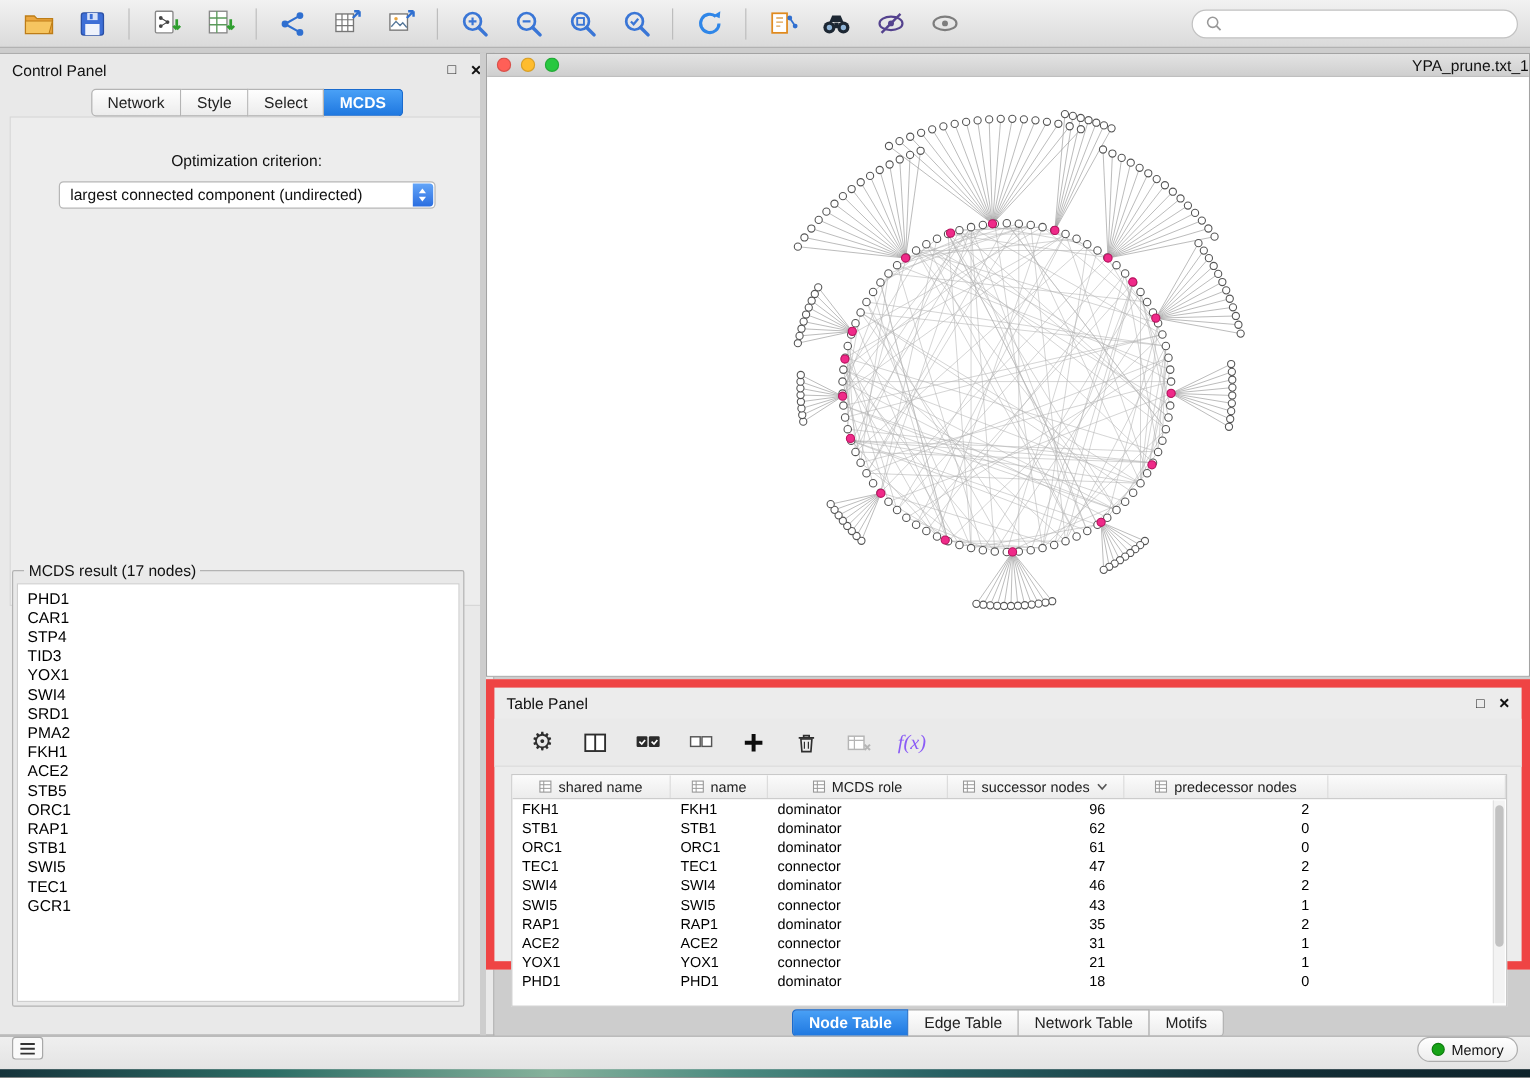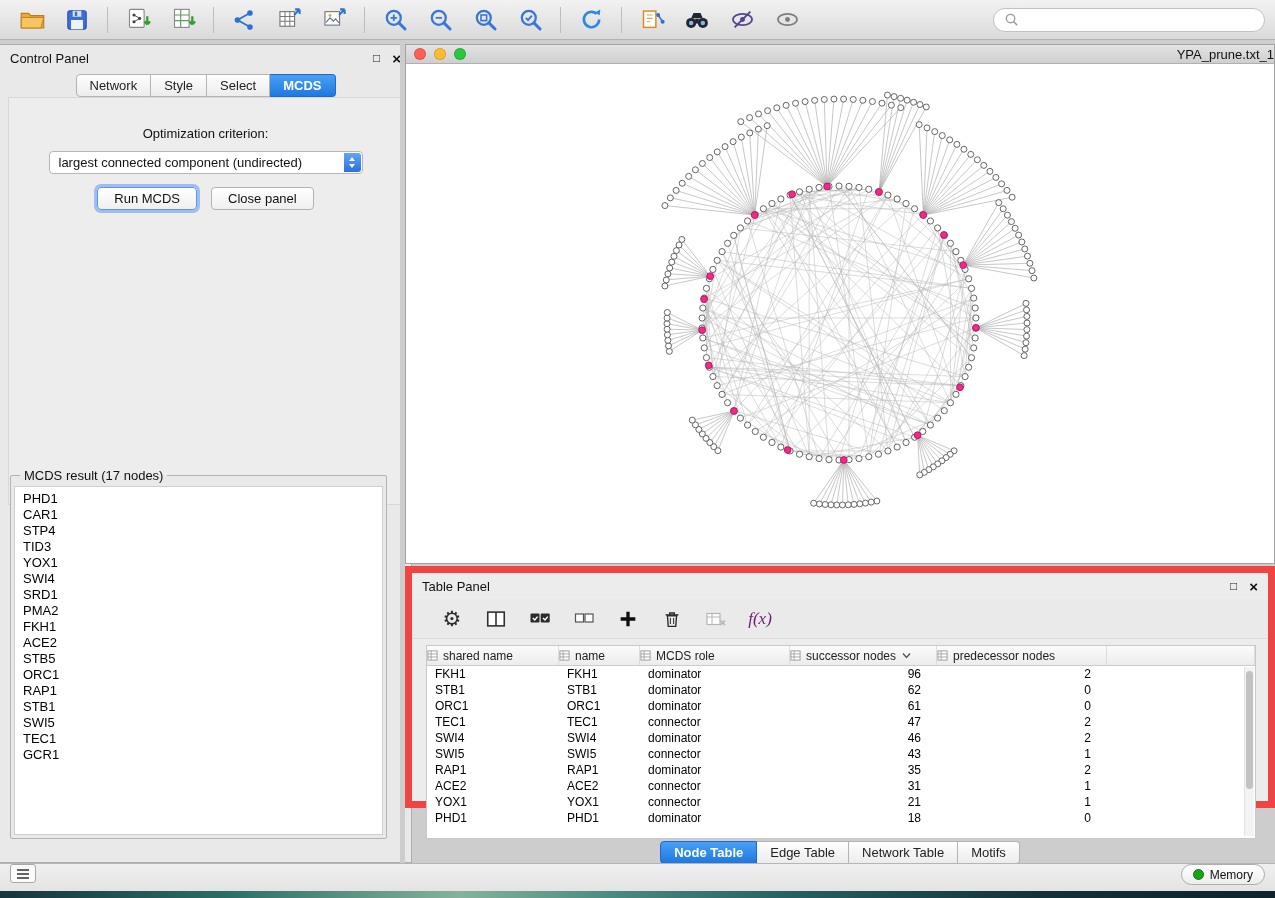--- a/index.html
+++ b/index.html
@@ -48,24 +48,24 @@
   .light{width:12px;height:12px;border-radius:50%;border:1px solid rgba(0,0,0,.15)}
   .light.red{background:#ff5f57}.light.yellow{background:#febc2e}.light.green{background:#28c840}
   .net-title{position:absolute;left:0;right:0;text-align:right;font-size:13px;color:#111}
   .net-canvas{display:block;width:868px;height:499px;background:#fff}
 
   
   .table-panel{position:absolute;left:405px;top:566px;width:870px;height:242px;background:#ececec;border:7px solid #ef4444}
   .tp-toolbar{position:absolute;left:0;right:0;top:26px;height:40px;display:flex;align-items:center;gap:20px;padding:0 28px;background:#eaeaea;border-bottom:1px solid #dcdcdc}
   .tp-icon{display:flex;align-items:center;justify-content:center;width:24px;height:24px}
   .gear-glyph{font-size:21px;color:#2e2e2e;line-height:1}
-  .fx-glyph{font-family:"Liberation Serif",serif;font-style:italic;font-size:17px;color:#701a75}
+  .fx-glyph{font-family:"Liberation Serif",serif;font-style:italic;font-size:17px;color:#8b5cf6}
   .table-wrap{position:absolute;left:14px;right:12px;top:72px;height:194px;background:#fff;border:1px solid #c9c9c9;overflow:hidden}
   .thead{display:flex;height:20px;background:linear-gradient(#fbfbfb,#ececec);border-bottom:1px solid #ccc;font-size:12px;color:#222}
-  .th{display:flex;align-items:center;gap:5px;border-right:1px solid #dcdcdc;overflow:hidden}
+  .th{display:flex;align-items:center;justify-content:center;gap:5px;border-right:1px solid #dcdcdc;overflow:hidden}
   .w0{width:132px}.w1{width:81px}.w2{width:150px}.w3{width:147px}.w4{width:170px}.wf{flex:1}
   .trow{display:flex;height:16px;align-items:center;font-size:12px;color:#000}
   .tcell{padding-left:8px;white-space:nowrap;overflow:hidden}
   .tcell.num{text-align:right;padding-right:16px;padding-left:0}
   .vscroll{position:absolute;right:1px;top:21px;bottom:2px;width:10px;background:#f3f3f3;border-left:1px solid #e2e2e2}
   .vthumb{position:absolute;left:1px;right:1px;top:4px;height:118px;background:#c2c2c2;border-radius:5px}
   .tp-tabs{position:absolute;left:0;right:0;top:268px;display:flex;justify-content:center}
 
   
   .statusbar{position:absolute;left:0;top:863px;width:1275px;height:44px;background:linear-gradient(#efefef,#dddddd);border-top:1px solid #b5b5b5;display:flex;align-items:flex-start;padding:0 10px}
@@ -230,24 +230,20 @@
       <div class="seg-tab active">MCDS</div>
     </div>
     <div class="cp-content">
       <div class="opt-label">Optimization criterion:</div>
       <div class="dropdown">
         <span>largest connected component (undirected)</span>
         <span class="stepper">
             <span class="tri-up"></span>
             <span class="tri-down"></span>
           </span>
-      </div>
-      <div class="btn-row">
-        <button class="btn default">Run MCDS</button>
-        <button class="btn">Close panel</button>
       </div>
     </div>
     <fieldset class="result-group">
       <legend>MCDS result (17 nodes)</legend>
       <div class="result-list">
           <div>PHD1</div>
           <div>CAR1</div>
           <div>STP4</div>
           <div>TID3</div>
           <div>YOX1</div>

